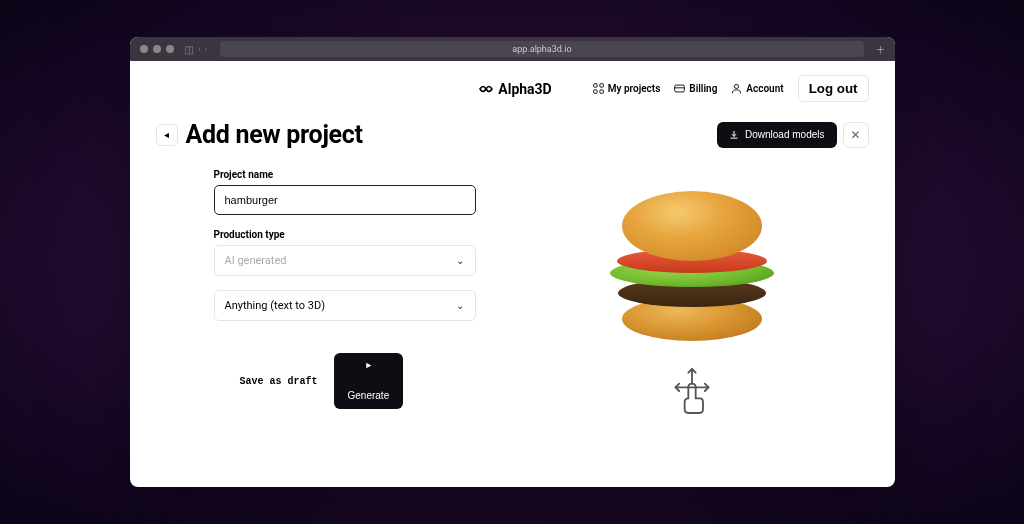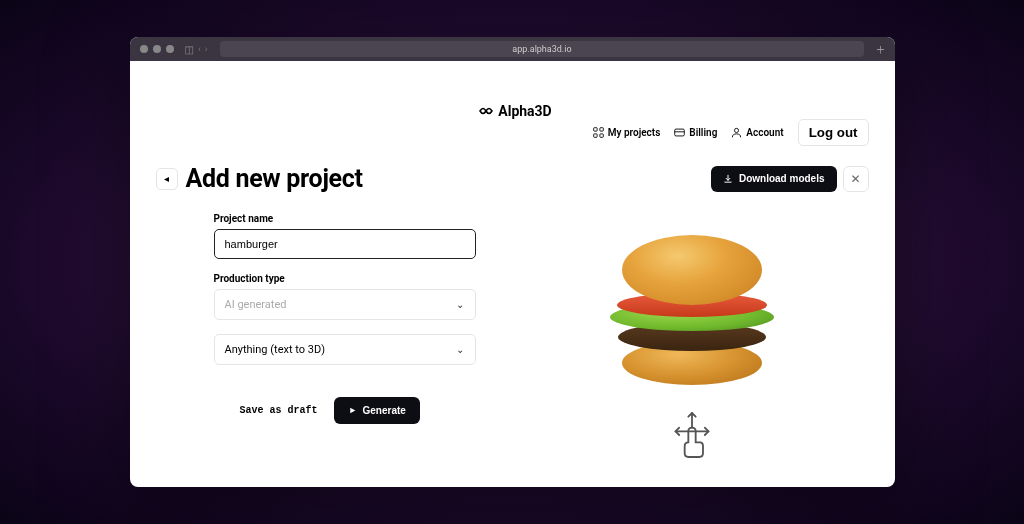--- a/index.html
+++ b/index.html
@@ -52,21 +52,21 @@
 
     .app-header {
       display: flex;
       justify-content: flex-end;
       align-items: center;
       margin-bottom: 18px;
       gap: 41px;
     }
     .logo { display: flex; align-items: center; gap: 4px; font-weight: 700; font-size: 14px; }
     .logo-mark svg { display: block; }
-    .header-nav { display: flex; align-items: center; gap: 14px; font-size: 10px; font-weight: 600; margin-top: 44px; }
+    .header-nav { display: flex; align-items: center; gap: 14px; font-size: 10px; font-weight: 600; }
     .nav-item { display: flex; align-items: center; gap: 4px; color: #000; cursor: pointer; }
     .nav-item svg { width: 11px; height: 11px; }
     .logout-btn {
       padding: 5px 10px;
       border: 1px solid #e5e5e5;
       border-radius: 5px;
       background: #fff;
       cursor: pointer;
       font-weight: 600;
     }
@@ -89,21 +89,21 @@
     }
     .page-title { font-size: 25px; font-weight: 700; letter-spacing: -0.3px; }
     .page-actions { display: flex; gap: 6px; }
     .download-btn {
       background: #0d0d14;
       color: #fff;
       border: none;
       border-radius: 6px;
       padding: 7px 12px;
       font-size: 10px;
-      font-weight: 700;
+      font-weight: 400;
       display: flex;
       align-items: center;
       gap: 6px;
       cursor: pointer;
     }
     .download-btn svg { width: 10px; height: 10px; }
     .close-btn {
       width: 26px; height: 26px;
       border: 1px solid #e5e5e5;
       border-radius: 6px;
@@ -145,25 +145,26 @@
 
     .form-actions { display: flex; align-items: center; gap: 16px; margin-top: 32px; padding-left: 26px; }
     .save-draft { font-size: 10px; font-weight: 700; color: #000; background: none; border: none; cursor: pointer; font-family: Liberation Mono, monospace; }
     .generate-btn {
       background: #0d0d14;
       color: #fff;
       border: none;
       border-radius: 6px;
       padding: 8px 14px;
       font-size: 10px;
-      font-weight: 700;
-      display: flex;
-      align-items: center;
-      gap: 6px;
-      cursor: pointer;
+      font-weight: 400;
+      display: flex;
+      align-items: center;
+      gap: 20px;
+      cursor: pointer;
+      flex-direction: column;
     }
     .generate-btn svg { width: 9px; height: 9px; }
 
     .model-preview { width: 200px; height: 190px; display: flex; align-items: center; justify-content: center; position: relative; }
     .burger { position: relative; width: 170px; height: 170px; }
     .burger > div { position: absolute; left: 50%; transform: translateX(-50%); border-radius: 50%; }
     .bun-top {
       width: 140px; height: 70px; top: 12px;
       background: radial-gradient(ellipse at 40% 30%, #f5c96f 0%, #e6a33c 40%, #c77d1d 100%);
       border-radius: 70px 70px 50% 50% / 60px 60px 30px 30px;

